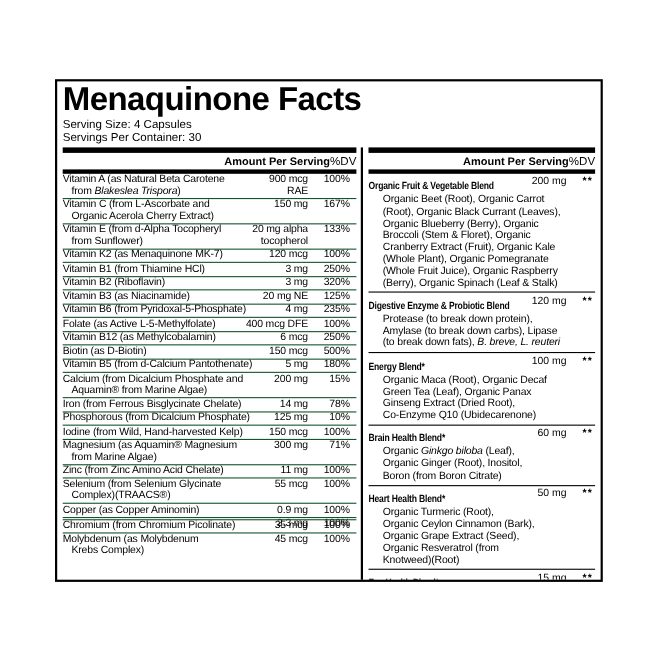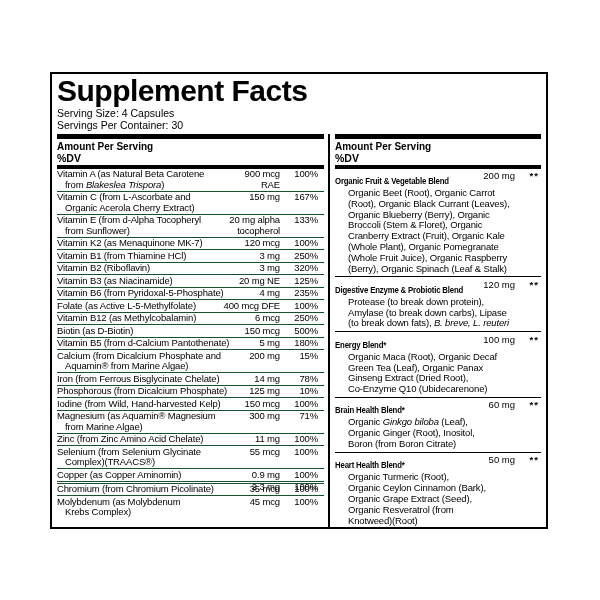--- a/index.html
+++ b/index.html
@@ -17,23 +17,23 @@
     font-size:30px;font-weight:bold;letter-spacing:-0.5px;line-height:26px;
     margin:2px 0 3px 0;
   }
   .serving{font-size:10.5px;line-height:12px;}
   .cols{display:flex;margin-top:3px;align-items:stretch;}
   .col-left{width:267px;flex:0 0 267px;}
   .divider{width:2px;background:#000;margin:0 5px 0 4px;flex:0 0 2px;}
   .col-right{flex:1;min-width:0;display:flex;flex-direction:column;}
   .bar-thick{height:5px;background:#000;}
   .bar-med{height:4px;background:#000;}
-  .col-hdr{display:flex;justify-content:flex-end;align-items:baseline;padding:1.5px 0 1px 0;flex-direction:column;}
+  .col-hdr{display:flex;justify-content:flex-end;align-items:baseline;padding:1.5px 0 1px 0;}
   .col-hdr .h1{font-size:10px;font-weight:bold;}
-  .col-hdr .h2{font-size:10.5px;font-weight:bold;}
+  .col-hdr .h2{font-size:10.5px;font-weight:normal;}
   
   .lrow{position:relative;padding:0.5px 0;}
   .lrow + .lrow{border-top:1px solid #14532d;}
   .lname{
     font-size:9.5px;line-height:10.5px;letter-spacing:-0.15px;
     white-space:pre-line;padding-left:8px;text-indent:-8px;
   }
   .lamt{
     position:absolute;top:0.5px;right:44px;text-align:right;
     font-size:9.5px;line-height:10.5px;letter-spacing:-0.15px;white-space:pre-line;
@@ -55,21 +55,21 @@
   .rsub{
     font-size:9.5px;line-height:10.8px;letter-spacing:-0.15px;
     white-space:pre-line;padding:0 0 1px 13px;
   }
   i{font-style:italic;}
 </style>
 </head>
 <body>
 
 <div class="label">
-  <div class="title">Supplement Facts</div>
+  <div class="title">Menaquinone Facts</div>
   <div class="serving">Serving Size: 4 Capsules</div>
   <div class="serving">Servings Per Container: 30</div>
 
   <div class="cols">
 
     <div class="col-left">
       <div class="bar-thick"></div>
       <div class="col-hdr">
         <span class="h1">Amount Per Serving</span>
         <span class="h2">%DV</span>

